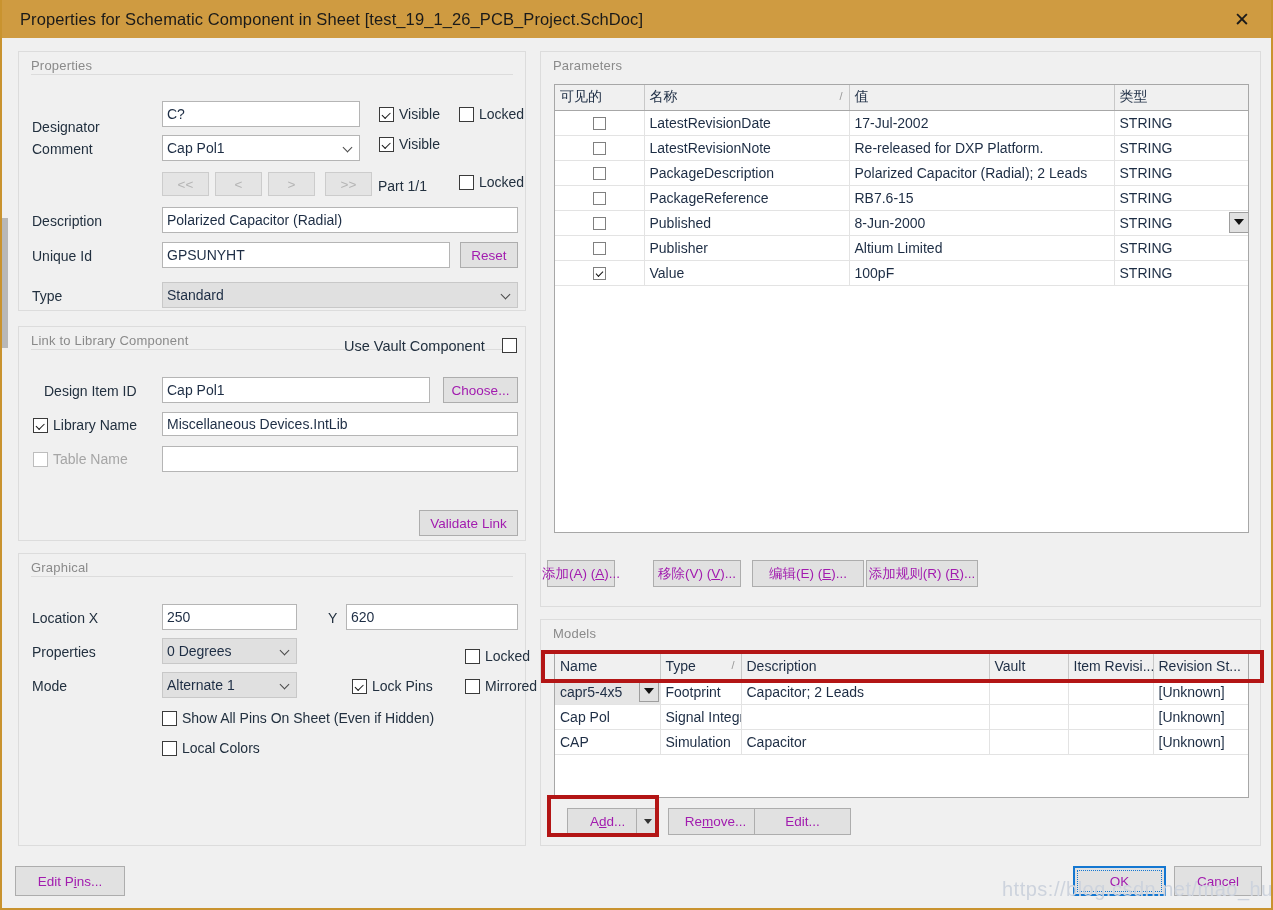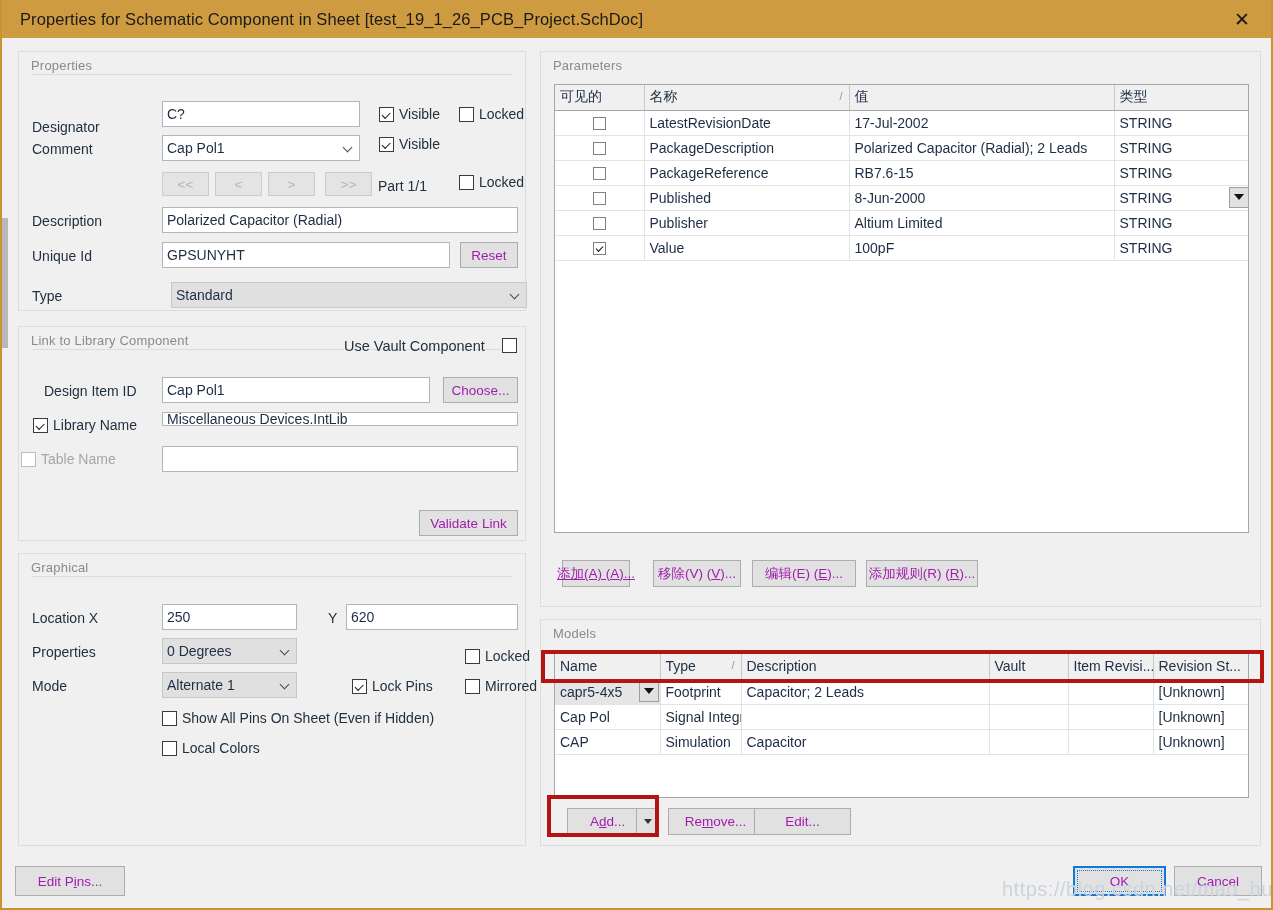--- a/index.html
+++ b/index.html
@@ -281,21 +281,21 @@
     </div>
 
     <div class="lbl" style="left:13px; top:161px;">Description</div>
     <div class="tbox" style="left:143px; top:155px; width:356px; height:26px;">Polarized Capacitor (Radial)</div>
 
     <div class="lbl" style="left:13px; top:196px;">Unique Id</div>
     <div class="tbox" style="left:143px; top:190px; width:288px; height:26px;">GPSUNYHT</div>
     <div class="btn" style="left:441px; top:190px; width:58px; height:26px;">Reset</div>
 
     <div class="lbl" style="left:13px; top:236px;">Type</div>
-    <div class="combo gray" style="left:152px; top:230px; width:356px; height:26px;text-align:right;">
+    <div class="combo gray" style="left:143px; top:230px; width:356px; height:26px;text-align:right;">
       <span>Standard</span>
       <span class="arr"></span>
     </div>
   </div>
 
   <div class="group" style="left:16px; top:326px; width:508px; height:215px;">
     <div class="glabel">Link to Library Component</div>
     <div class="grule"></div>
 
     <div class="lbl" style="left:325px; top:11px; font-size:14.5px;">Use Vault Component</div>
@@ -304,23 +304,23 @@
     </div>
 
     <div class="lbl" style="left:13px; top:56px;margin-left:12px;">Design Item ID</div>
     <div class="tbox" style="left:143px; top:50px; width:268px; height:26px;">Cap Pol1</div>
     <div class="btn" style="left:424px; top:50px; width:75px; height:26px;">Choose...</div>
 
     <div class="cbwrap" style="left:14px; top:90px;">
       <span class="cb on"></span>
       <span class="t">Library Name</span>
     </div>
-    <div class="tbox" style="left:143px; top:85px; width:356px; height:14px;">Miscellaneous Devices.IntLib</div>
-
-    <div class="cbwrap" style="left:2px; top:124px;">
+    <div class="tbox" style="left:143px; top:85px; width:356px; height:24px;">Miscellaneous Devices.IntLib</div>
+
+    <div class="cbwrap" style="left:14px; top:124px;">
       <span class="cb dim"></span>
       <span class="t dim">Table Name</span>
     </div>
     <div class="tbox" style="left:143px; top:119px; width:356px; height:26px;"></div>
 
     <div class="btn" style="left:400px; top:183px; width:99px; height:26px;">Validate Link</div>
   </div>
 
   <div class="group" style="left:16px; top:553px; width:508px; height:293px;">
     <div class="glabel">Graphical</div>
@@ -389,20 +389,26 @@
         </thead>
         <tbody id="parameters-body">
             <tr>
               <td class="ctr"><span class="cellcb"></span></td>
               <td>LatestRevisionDate</td>
               <td>17-Jul-2002</td>
               <td style="border-right: none;">STRING</td>
             </tr>
             <tr>
               <td class="ctr"><span class="cellcb"></span></td>
+              <td>LatestRevisionNote</td>
+              <td>Re-released for DXP Platform.</td>
+              <td style="border-right: none;">STRING</td>
+            </tr>
+            <tr>
+              <td class="ctr"><span class="cellcb"></span></td>
               <td>PackageDescription</td>
               <td>Polarized Capacitor (Radial); 2 Leads</td>
               <td style="border-right: none;">STRING</td>
             </tr>
             <tr>
               <td class="ctr"><span class="cellcb"></span></td>
               <td>PackageReference</td>
               <td>RB7.6-15</td>
               <td style="border-right: none;">STRING</td>
             </tr>
@@ -422,27 +428,27 @@
               <td class="ctr"><span class="cellcb on"></span></td>
               <td>Value</td>
               <td>100pF</td>
               <td style="border-right: none;">STRING</td>
             </tr>
           </tbody>
       </table>
     </div>
 
     <div id="parameter-buttons">
-        <div class="btn" style="left: 21px; top: 508px; width: 68px; height: 27px; text-decoration: underline;">
+        <div class="btn" style="left: 6px; top: 508px; width: 68px; height: 27px;">
           <span><span>添加(A) (</span><span class="u">A</span><span>)...</span></span>
         </div>
         <div class="btn" style="left: 112px; top: 508px; width: 88px; height: 27px;">
           <span><span>移除(V) (</span><span class="u">V</span><span>)...</span></span>
         </div>
-        <div class="btn" style="left: 211px; top: 508px; width: 104px; height: 27px;">
+        <div class="btn" style="left: 211px; top: 508px; width: 112px; height: 27px;">
           <span><span>编辑(E) (</span><span class="u">E</span><span>)...</span></span>
         </div>
         <div class="btn" style="left: 325px; top: 508px; width: 112px; height: 27px;">
           <span><span>添加规则(R) (</span><span class="u">R</span><span>)...</span></span>
         </div>
       </div>
   </div>
 
   <div class="group" style="left:538px; top:619px; width:721px; height:227px;">
     <div class="glabel">Models</div>

